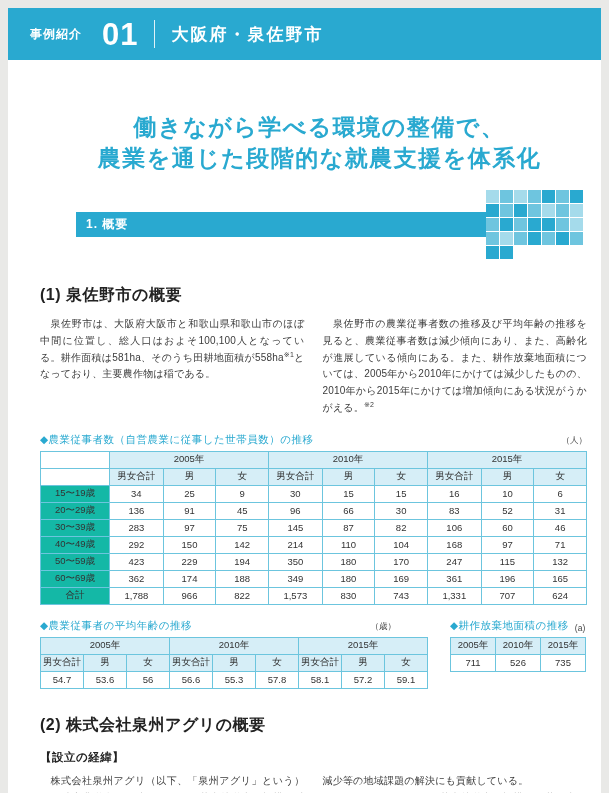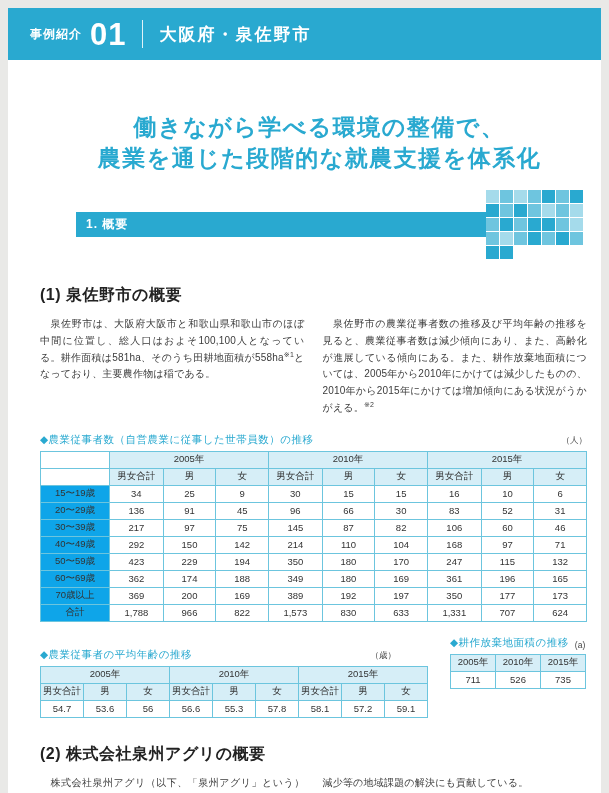--- a/index.html
+++ b/index.html
@@ -12,21 +12,21 @@
   }
   .page{
     position:absolute;left:8px;top:8px;width:593px;height:785px;
     background:#ffffff;overflow:hidden;
   }
   
   .band{
     height:52px;background:#29a9d0;display:flex;align-items:center;
     color:#fff;padding-left:22px;box-sizing:border-box;
   }
-  .band .lbl{font-size:12px;font-weight:bold;letter-spacing:1px;margin-right:8px;}
+  .band .lbl{font-size:12px;font-weight:bold;letter-spacing:1px;margin-right:20px;}
   .band .num{font-size:31px;font-weight:bold;letter-spacing:1px;line-height:1;margin-right:16px;}
   .band .vline{width:1px;height:28px;background:rgba(255,255,255,.85);margin-right:16px;}
   .band .region{font-size:17px;font-weight:bold;letter-spacing:2px;}
   
   .main{padding:0 14px 0 24px;}
   .doc-title{
     margin:52px 0 0 20px;color:#29a9d0;font-size:23px;font-weight:bold;
     line-height:1.35;letter-spacing:1.5px;text-align:center;
   }
   .secbar-row{display:flex;align-items:center;margin:16px 0 0 8px;padding-left:36px;}
@@ -50,21 +50,21 @@
   .tbl-head-row{display:flex;align-items:flex-end;margin:16px 0 4px 8px;}
   .tbl-title{font-size:10.5px;font-weight:normal;color:#29a9d0;letter-spacing:.5px;}
   .tbl-unit{margin-left:auto;font-size:8.5px;color:#444;}
   .tbl-unit.inline{margin-left:6px;}
   table{border-collapse:collapse;margin-left:8px;}
   th,td{
     border:1px solid #6cc5de;font-size:9.5px;font-weight:normal;
     text-align:center;padding:1px 2px;height:14px;color:#333;
   }
   thead th{background:#d6eef7;}
-  .rowlbl{background:#0ea5e9;width:70px;}
+  .rowlbl{background:#14b8a6;width:70px;}
   .wtab td{width:52px;}
   .atab td, .atab th{width:38px;}
   .ktab td, .ktab th{width:40px;}
   .two-tables{display:flex;align-items:flex-start;gap:14px;margin-top:14px;}
 </style>
 </head>
 <body>
 
 <div class="page">
 
@@ -174,21 +174,21 @@
             <td>45</td>
           <td>96</td>
             <td>66</td>
             <td>30</td>
           <td>83</td>
             <td>52</td>
             <td>31</td>
         </tr>
         <tr>
           <td class="rowlbl">30〜39歳</td>
-          <td>217</td>
+          <td>283</td>
             <td>97</td>
             <td>75</td>
           <td>145</td>
             <td>87</td>
             <td>82</td>
           <td>106</td>
             <td>60</td>
             <td>46</td>
         </tr>
         <tr>
@@ -221,49 +221,37 @@
             <td>174</td>
             <td>188</td>
           <td>349</td>
             <td>180</td>
             <td>169</td>
           <td>361</td>
             <td>196</td>
             <td>165</td>
         </tr>
         <tr>
-          <td class="rowlbl">70歳以上</td>
-          <td>369</td>
-            <td>200</td>
-            <td>169</td>
-          <td>389</td>
-            <td>192</td>
-            <td>197</td>
-          <td>350</td>
-            <td>177</td>
-            <td>173</td>
-        </tr>
-        <tr>
           <td class="rowlbl">合計</td>
           <td>1,788</td>
             <td>966</td>
             <td>822</td>
           <td>1,573</td>
             <td>830</td>
-            <td>633</td>
+            <td>743</td>
           <td>1,331</td>
             <td>707</td>
             <td>624</td>
         </tr>
       </tbody>
     </table>
 
     <div class="two-tables">
       <div>
-        <div class="tbl-head-row" style="margin-top:12px;width:356px">
+        <div class="tbl-head-row" style="margin-top:0;width:356px">
           <span class="tbl-title">◆農業従事者の平均年齢の推移</span>
           <span class="tbl-unit">（歳）</span>
         </div>
         <table class="atab">
           <thead>
             <tr>
               <th colspan="3">2005年</th>
               <th colspan="3">2010年</th>
               <th colspan="3">2015年</th>
             </tr>
@@ -312,20 +300,21 @@
               <td>711</td>
               <td>526</td>
               <td>735</td>
             </tr>
           </tbody>
         </table>
       </div>
     </div>
 
     <div class="h2">(2) 株式会社泉州アグリの概要</div>
+    <div class="h3">【設立の経緯】</div>
 
     <div class="cols">
       <div class="col">
         <p class="body-p">　株式会社泉州アグリ（以下、「泉州アグリ」という）は、特定非営利活動法人おおさか若者就労支援機構（以下、「おおさか若者就労支援機構」という）を母体とし、泉州野菜を主としたアグリビジネスで「人づくり」を行っていくことを理念として、2015年に設立された農業法人である。特に「人づくり」においては、ニートやひきこもりの方を対象とした就労訓練を実施している。代表取締役の加藤秀樹氏も、社会復帰した元当事者という立場から泉州アグリでのアグリビジネスを通じて、若年者の社会復帰を支援するとともに、泉佐野市が抱える農業人口の</p>
       </div>
       <div class="col">
         <p class="body-p">減少等の地域課題の解決にも貢献している。</p>
         <p class="body-p"><span>　母体となったおおさか若者就労支援機構は、若年者の就労支援等を目的として2002年10月に立ち上がった。主な支援事業として、おおさか若者自立支援塾事業によって2005年から合宿型就労支援事業を開始し、2007年からは通所型の南大阪サポートステーション事業を併せて実施してきた。また、福祉的支援と就労支援の間の位置付けとして、働きながら学ぶための受け皿が必要との考え</span></p>
       </div>
     </div>

